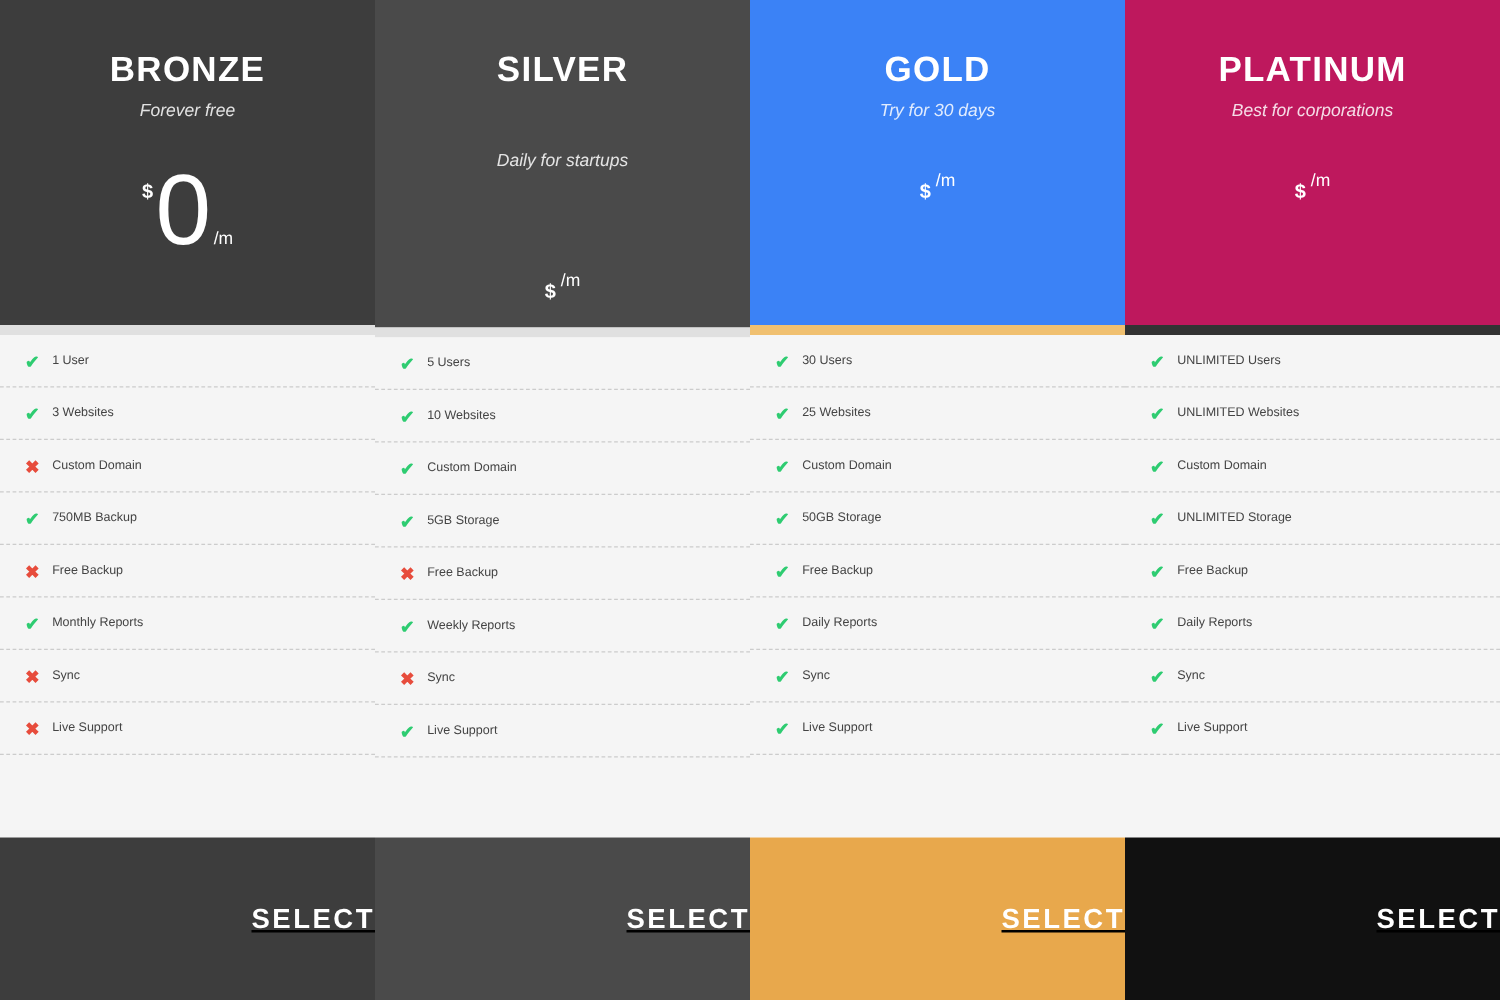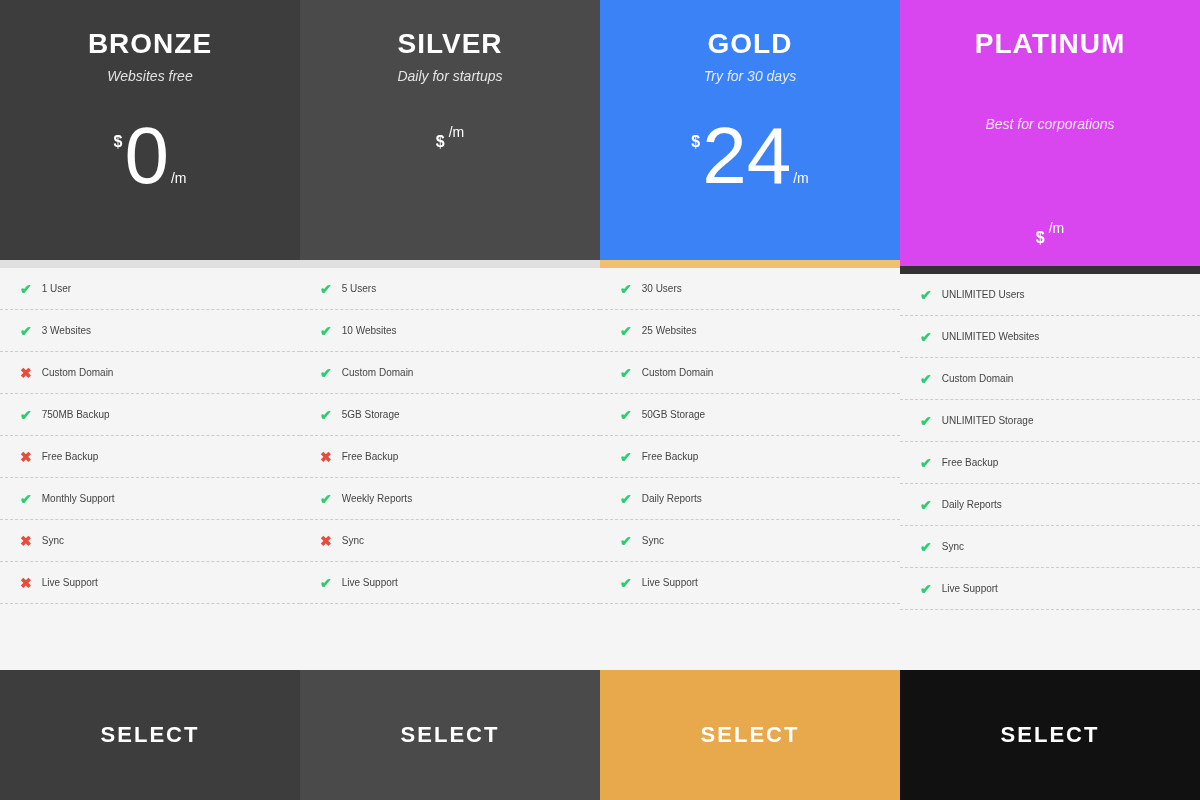--- a/index.html
+++ b/index.html
@@ -12,32 +12,32 @@
     }
 
     .plan {
       flex: 1;
       display: flex;
       flex-direction: column;
     }
 
     
     .plan-header {
-      padding: 28px 20px 20px;
+      padding: 40px 20px 20px;
       text-align: center;
       min-height: 260px;
       display: flex;
       flex-direction: column;
       justify-content: flex-start;
     }
 
     .bronze-header { background: #3d3d3d; }
-    .silver-header { background: #4a4a4a; }
+    .silver-header { background: #4a4a4a; gap: 40px; }
     .gold-header { background: #3b82f6; }
-    .platinum-header { background: #d946ef; gap: 48px; }
+    .platinum-header { background: #be185d; }
 
     .plan-name {
       font-size: 28px;
       font-weight: 900;
       color: #fff;
       letter-spacing: 1px;
       margin-bottom: 8px;
       text-transform: uppercase;
     }
 
@@ -109,21 +109,22 @@
     .feature-text strong {
       font-weight: normal;
     }
 
     
     .plan-footer {
       background: inherit;
       min-height: 130px;
       display: flex;
       align-items: center;
-      justify-content: center;
+      justify-content: flex-end;
+      text-decoration: underline;
     }
 
     .bronze-footer { background: #3d3d3d; }
     .silver-footer { background: #4a4a4a; }
     .gold-footer { background: #e8a84c; }
     .platinum-footer { background: #111111; }
 
     .select-btn {
       color: #fff;
       font-size: 22px;
@@ -146,21 +147,21 @@
     .gold-divider { background: #f0c070; }
     .platinum-divider { background: #333; }
   </style>
 </head>
 <body>
 
 <div class="pricing-table" id="pricing-table">
 <div class="plan">
       <div class="plan-header bronze-header">
         <div class="plan-name">BRONZE</div>
-        <div class="plan-tagline">Websites free</div>
+        <div class="plan-tagline">Forever free</div>
         <div class="plan-price">
           <span class="price-dollar-sign">$</span>
           <span class="price-amount">0</span>
           <span class="price-period">/m</span>
         </div>
       </div>
       <div class="header-divider bronze-divider"></div>
       <div class="plan-features">
         <div class="feature-row">
           <span class="feature-icon check">✔</span>
@@ -177,21 +178,21 @@
         <div class="feature-row">
           <span class="feature-icon check">✔</span>
           <span class="feature-text">750MB Backup</span>
         </div>
         <div class="feature-row">
           <span class="feature-icon cross">✖</span>
           <span class="feature-text">Free Backup</span>
         </div>
         <div class="feature-row">
           <span class="feature-icon check">✔</span>
-          <span class="feature-text">Monthly Support</span>
+          <span class="feature-text">Monthly Reports</span>
         </div>
         <div class="feature-row">
           <span class="feature-icon cross">✖</span>
           <span class="feature-text">Sync</span>
         </div>
         <div class="feature-row">
           <span class="feature-icon cross">✖</span>
           <span class="feature-text">Live Support</span>
         </div>
       </div>
@@ -246,21 +247,20 @@
       <div class="plan-footer silver-footer">
         <button class="select-btn">SELECT</button>
       </div>
     </div>
     <div class="plan">
       <div class="plan-header gold-header">
         <div class="plan-name">GOLD</div>
         <div class="plan-tagline">Try for 30 days</div>
         <div class="plan-price">
           <span class="price-dollar-sign">$</span>
-          <span class="price-amount">24</span>
           <span class="price-period">/m</span>
         </div>
       </div>
       <div class="header-divider gold-divider"></div>
       <div class="plan-features">
         <div class="feature-row">
           <span class="feature-icon check">✔</span>
           <span class="feature-text">30 Users</span>
         </div>
         <div class="feature-row">

